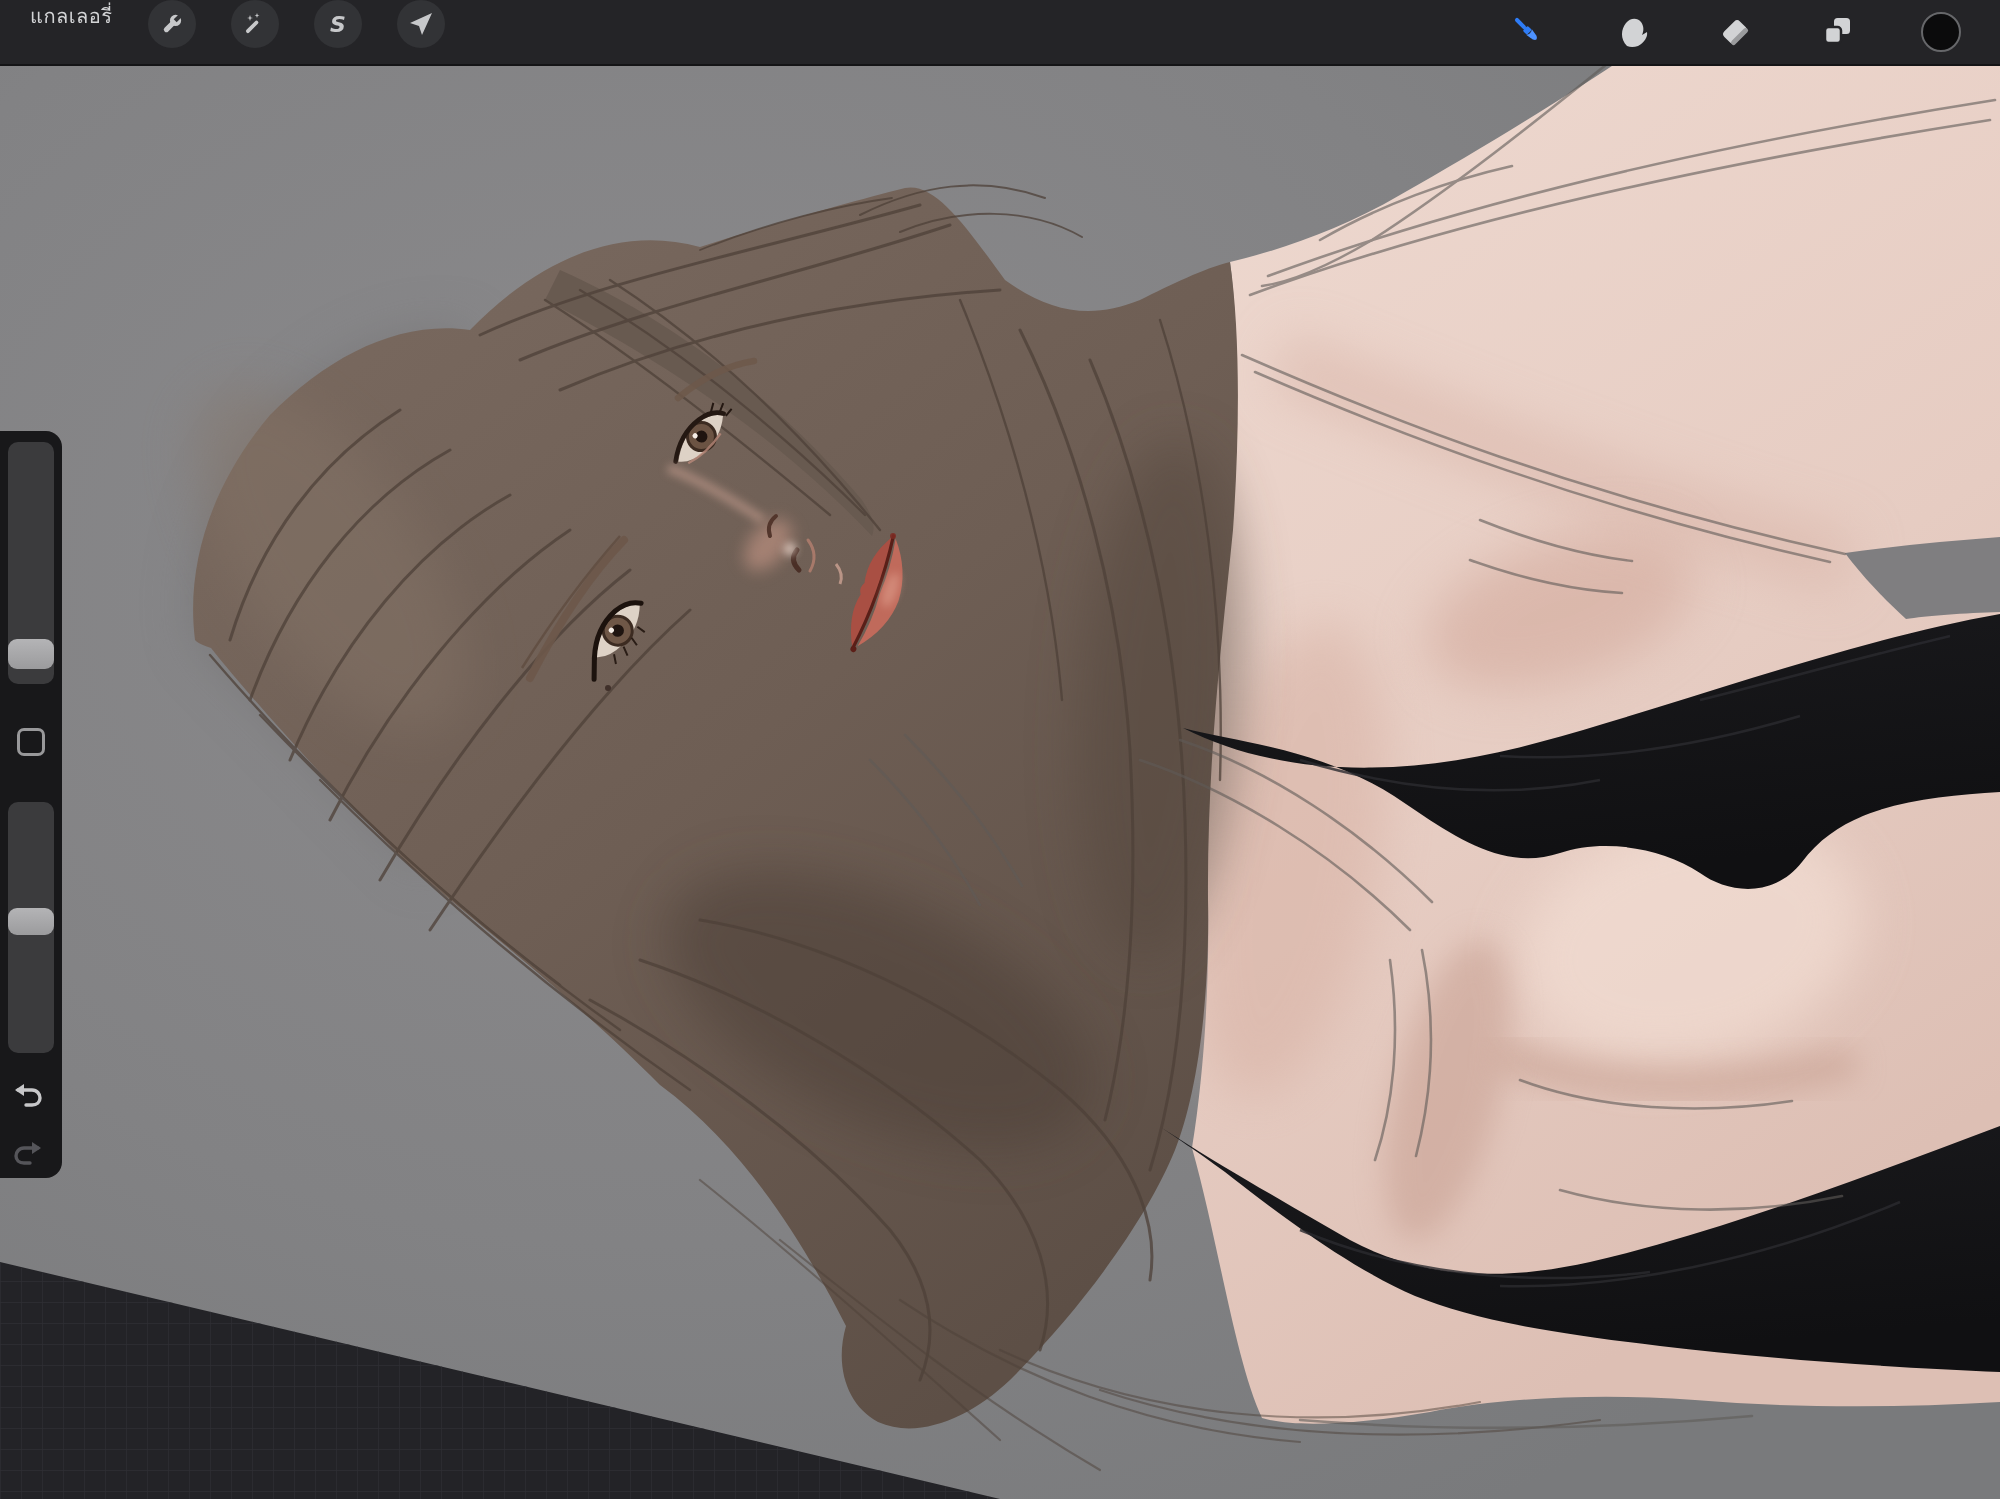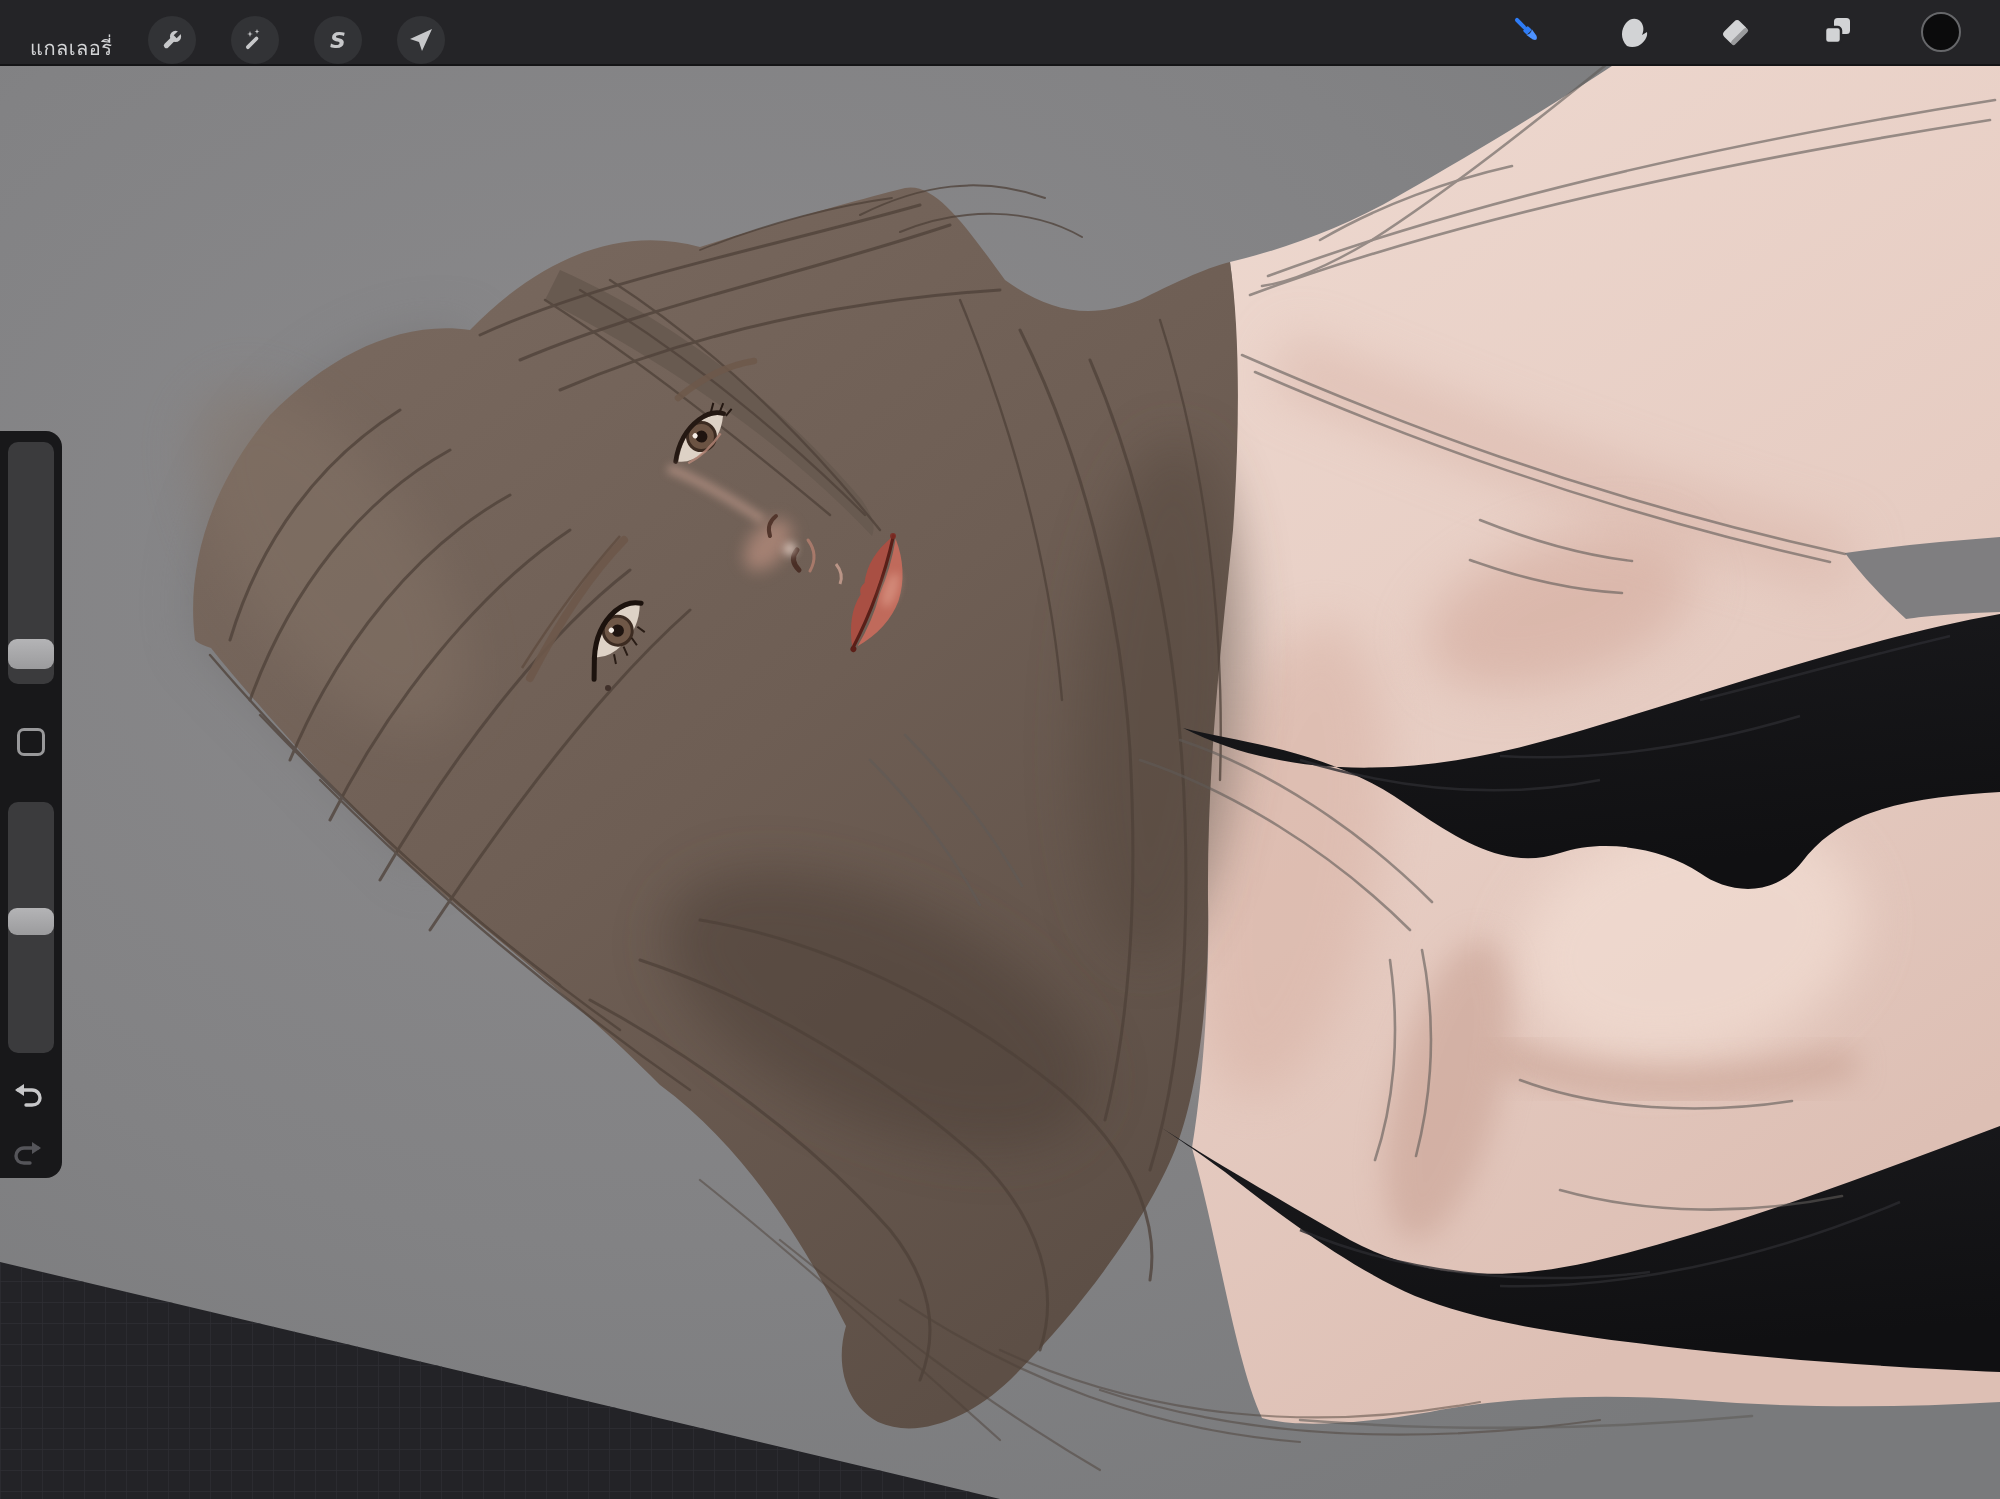--- a/index.html
+++ b/index.html
@@ -2,21 +2,21 @@
 <html><head>
 <meta charset="utf-8">
 <style>
   html,body{margin:0;padding:0;background:#000;}
   body{width:2000px;height:1499px;position:relative;overflow:hidden;
        font-family:"Liberation Sans","DejaVu Sans",sans-serif;}
   
   #paint-stage{position:absolute;left:0;top:0;width:2000px;height:1499px;}
   
   .topbar{position:absolute;left:0;top:0;width:2000px;height:64px;background:#242427;
-          border-bottom:2px solid #141416;display:flex;align-items:flex-end;z-index:30;}
+          border-bottom:2px solid #141416;display:flex;align-items:flex-start;z-index:30;}
   .gallery-label{color:#d3d4d6;font-size:20px;margin-left:30px;letter-spacing:.5px;}
   .tool-circle{width:48px;height:48px;border-radius:50%;background:#323336;display:flex;
                align-items:center;justify-content:center;margin-left:35px;flex:none;}
   .right-tools{margin-left:auto;display:flex;align-items:center;}
   .bare-tool{width:70px;height:64px;display:flex;align-items:center;justify-content:center;
              margin-right:33px;flex:none;}
   .bare-tool:last-child{margin-right:24px;}
   
   .sidebar{position:absolute;left:0;top:431px;width:62px;height:747px;background:#18181a;
            border-radius:0 16px 16px 0;z-index:25;}

